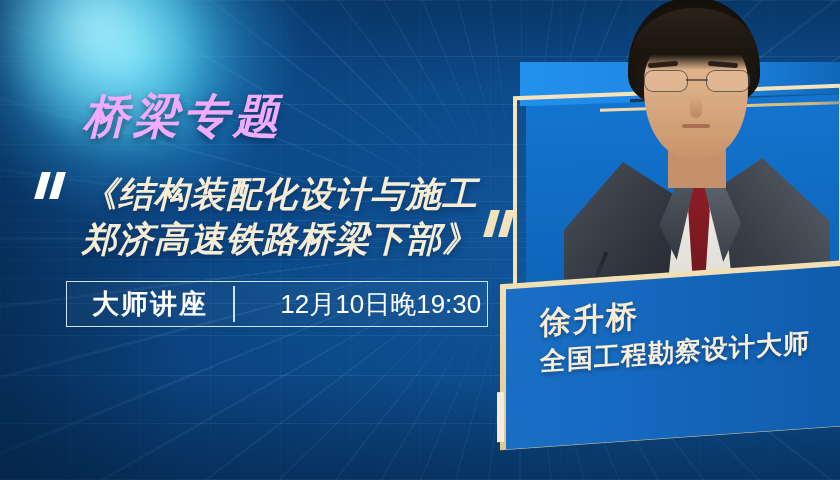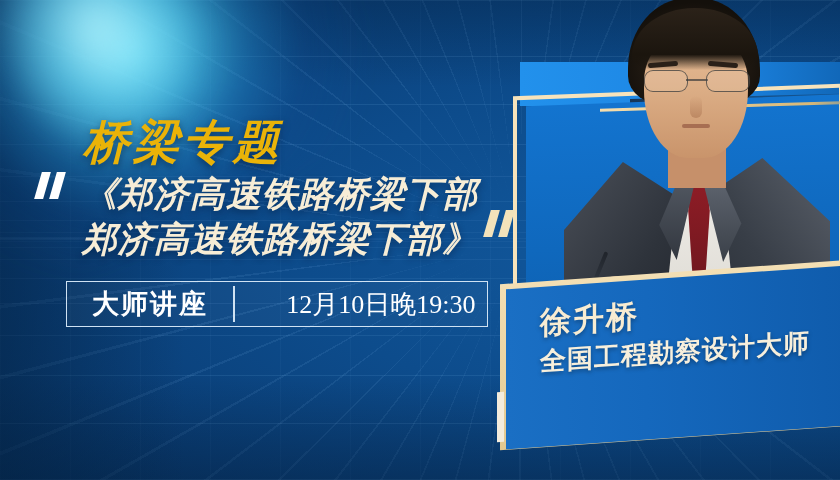--- a/index.html
+++ b/index.html
@@ -215,23 +215,23 @@
     font-size:26px;font-weight:bold;color:#f7efdc;letter-spacing:1px;
     text-shadow:0 2px 4px rgba(0,0,0,.35);
   }
   .plate-white-tick{
     position:absolute;left:497px;top:392px;width:7px;height:50px;
     background:#f4ecdc;transform:skewY(-4deg);
   }
 
   
   .topic{
-    position:absolute;left:83px;top:112px;
+    position:absolute;left:83px;top:86px;
     font-size:46px;font-weight:bold;font-style:italic;
-    color:#eab308;letter-spacing:4px;
+    color:#f0abfc;letter-spacing:4px;
     text-shadow:0 3px 7px rgba(0,20,50,.5);
     white-space:nowrap;
   }
   .quote-open{
     position:absolute;left:38px;top:172px;
     font-size:0;
   }
   .quote-open i,.quote-close i{
     display:inline-block;width:9px;height:27px;margin-right:6px;
     transform:skewX(-16deg);
@@ -247,21 +247,20 @@
     text-shadow:0 3px 7px rgba(0,20,50,.45);
   }
   .maintitle span{display:block;white-space:nowrap;}
 
   .infobox{
     position:absolute;left:66px;top:281px;width:422px;height:46px;
     border:1.6px solid #cfe2f3;
     display:flex;align-items:stretch;
     box-sizing:border-box;
     background:rgba(255,255,255,.03);
-    font-family:Liberation Serif, serif;
   }
   .infobox .cell{
     display:flex;align-items:center;justify-content:center;
     color:#ffffff;
   }
   .infobox .cell.a{
     width:166px;font-size:27px;font-weight:bold;letter-spacing:2px;
   }
   .infobox .divider{width:1.6px;background:#cfe2f3;margin:4px 0;}
   .infobox .cell.b{
@@ -351,21 +350,21 @@
     <div class="sp-title">全国工程勘察设计大师</div>
   </div>
 
   <div class="topic">桥梁专题</div>
 
   <div class="quote-open">
     <i></i><i></i>
   </div>
 
   <div class="maintitle">
-    <span>《郑济高速铁路桥梁下部</span>
+    <span>《结构装配化设计与施工</span>
     <span>郑济高速铁路桥梁下部》</span>
   </div>
 
   <div class="quote-close">
     <i></i><i></i>
   </div>
 
   <div class="infobox">
     <div class="cell a">大师讲座</div>
     <div class="divider"></div>

